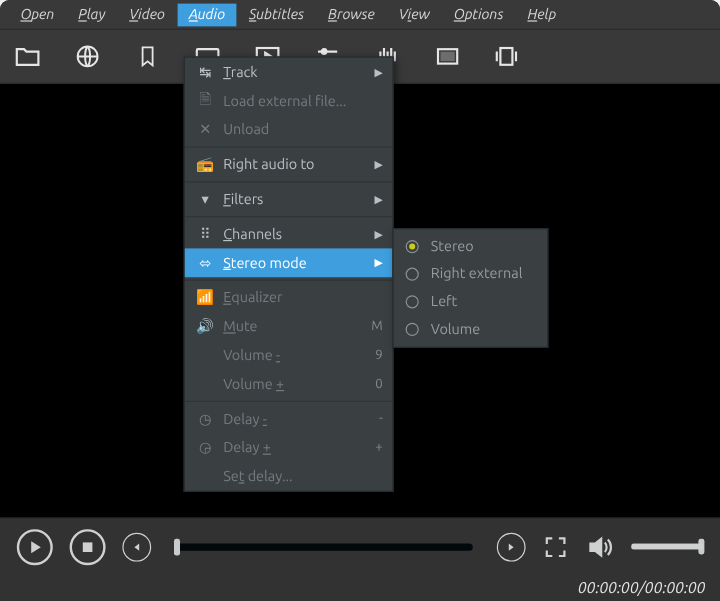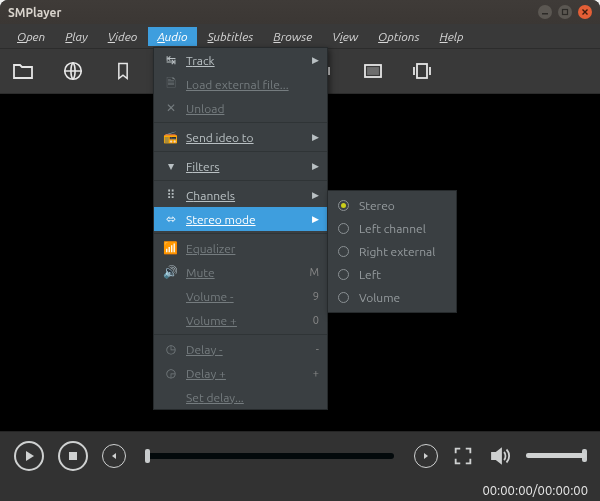--- a/index.html
+++ b/index.html
@@ -16,64 +16,44 @@
 .menubar .mitem u { text-decoration: underline; }
 .menubar .mitem.selected { background: #3e9ede; color: #fff; text-align: right; }
 .toolbar { height: 46px; background: #393939; border-top: 1px solid #2c2c2c; border-bottom: 1px solid #2c2c2c; display: flex; align-items: center; padding: 0 10px; gap: 24px; }
 .ticon { width: 26px; height: 26px; color: #e6e6e6; display:flex; align-items:center; justify-content:center; }
 .video-area { flex: 1; background: #000; position: relative; }
 .dropdown { position: absolute; left: 153px; top: 47px; width: 175px; background: #3a3f42; border: 1px solid #262a2c; box-shadow: 2px 2px 6px rgba(0,0,0,.5); color: #b9c0c3; font-size: 12px; z-index: 10; }
 .dd-row { height: 24px; display: flex; align-items: center; padding: 0 8px; cursor: default; position: relative; }
 .dd-row.disabled { color: #757c7f; }
 .dd-row.selected { background: #3e9ede; color: #fff; }
 .dd-row .ico { width: 18px; display:flex; justify-content:center; margin-right: 6px; }
-.dd-row .lbl { flex: 1; text-decoration: underline; }
+.dd-row .lbl { flex: 1; }
 .dd-row .shortcut { color: #888; font-size: 11px; }
 .dd-row .arrow { font-size: 9px; margin-left: 6px; }
 .dd-sep { height: 1px; background: #2f3436; margin: 2px 0; }
 .submenu { position: absolute; left: 327px; top: 190px; width: 130px; background: #3a3f42; border: 1px solid #262a2c; box-shadow: 2px 2px 6px rgba(0,0,0,.5); color: #969c9f; font-size: 12px; z-index: 11; padding: 3px 0; }
 .sm-row { height: 23px; display: flex; align-items: center; padding: 0 10px; cursor: default; text-align: right; }
 .sm-row .radio { width: 11px; height: 11px; border: 1.5px solid #8b9194; border-radius: 50%; margin-right: 10px; position: relative; }
 .sm-row .radio.on::after { content:''; position:absolute; left:2px; top:2px; width:5px; height:5px; background:#cace1b; border-radius:50%; }
 .controls { height: 48px; background: #323232; display: flex; align-items: center; padding: 0 14px; gap: 14px; border-top: 1px solid #252525; }
 .pbtn { width: 30px; height: 30px; border: 2px solid #cfd1d1; border-radius: 50%; display:flex; align-items:center; justify-content:center; color:#cfd1d1; }
 .pbtn.small { width: 24px; height: 24px; border-width: 1.5px; }
 .seek { flex: 1; height: 6px; background: #03090b; border-radius: 3px; position: relative; margin: 0 6px; }
 .seek::before { content:''; position:absolute; left:-1px; top:-4px; width:5px; height:14px; background:#c9cccd; border-radius:2px; }
 .vol-ico, .fs-ico { color:#cfd1d1; display:flex; }
 .vol { width: 60px; height: 5px; background: #0a1113; border-radius: 2px; position:relative; }
 .vol::before { content:''; position:absolute; right:-1px; top:-4px; width:5px; height:13px; background:#c9cccd; border-radius:2px; }
 .vol::after { content:''; position:absolute; left:0; top:0; height:5px; width:100%; background:#cfd1d1; border-radius:2px; }
-.status { height: 22px; background: #323232; display:flex; align-items:center; justify-content:flex-end; padding: 0 12px; color:#e7e7e7; font-size: 13px; font-family: "DejaVu Serif", Georgia, serif; }
+.status { height: 22px; background: #323232; display:flex; align-items:center; justify-content:flex-end; padding: 0 12px; color:#e7e7e7; font-style: italic; font-size: 13px; font-family: "DejaVu Serif", Georgia, serif; }
 </style>
 </head>
 <body>
 
 <div class="window">
 
-  <div class="titlebar">
-    <span class="title">SMPlayer</span>
-    <div class="winbtns">
-      <div class="winbtn">
-          <svg width="8" height="8" viewBox="0 0 8 8">
-            <rect x="1" y="5" width="6" height="1.5" fill="#2c2a27"></rect>
-          </svg>
-        </div>
-      <div class="winbtn">
-          <svg width="8" height="8" viewBox="0 0 8 8">
-            <rect x="1.5" y="1.5" width="5" height="5" fill="none" stroke="#2c2a27" stroke-width="1.2"></rect>
-          </svg>
-        </div>
-      <div class="winbtn close">
-          <svg width="8" height="8" viewBox="0 0 8 8">
-            <path d="M1.5 1.5 L6.5 6.5 M6.5 1.5 L1.5 6.5" stroke="#3a1c0e" stroke-width="1.4"></path>
-          </svg>
-        </div>
-    </div>
-  </div>
 
   <div class="menubar">
     <div class="mitem"><span><u>O</u>pen</span></div>
     <div class="mitem"><span><u>P</u>lay</span></div>
     <div class="mitem"><span><u>V</u>ideo</span></div>
     <div class="mitem selected"><span><u>A</u>udio</span></div>
     <div class="mitem"><span><u>S</u>ubtitles</span></div>
     <div class="mitem"><span><u>B</u>rowse</span></div>
     <div class="mitem"><span>V<u>i</u>ew</span></div>
     <div class="mitem"><span><u>O</u>ptions</span></div>
@@ -191,21 +171,21 @@
       <span class="ico">🗎</span>
       <span class="lbl">Load external file...</span>
     </div>
   <div class="dd-row disabled">
       <span class="ico">✕</span>
       <span class="lbl">Unload</span>
     </div>
   <div class="dd-sep"></div>
   <div class="dd-row">
       <span class="ico">📻</span>
-      <span class="lbl">Send ideo to</span>
+      <span class="lbl">Right audio to</span>
       <span class="arrow">▶</span>
     </div>
   <div class="dd-sep"></div>
   <div class="dd-row">
       <span class="ico">▾</span>
       <span class="lbl"><u>F</u>ilters</span>
       <span class="arrow">▶</span>
     </div>
   <div class="dd-sep"></div>
   <div class="dd-row">
@@ -255,24 +235,20 @@
     </div>
 </div>
 
 <div class="submenu">
   <div class="sm-row">
       <span class="radio on"></span>
       <span>Stereo</span>
     </div>
   <div class="sm-row">
       <span class="radio"></span>
-      <span>Left channel</span>
-    </div>
-  <div class="sm-row">
-      <span class="radio"></span>
       <span>Right external</span>
     </div>
   <div class="sm-row">
       <span class="radio"></span>
       <span>Left</span>
     </div>
   <div class="sm-row">
       <span class="radio"></span>
       <span>Volume</span>
     </div>

